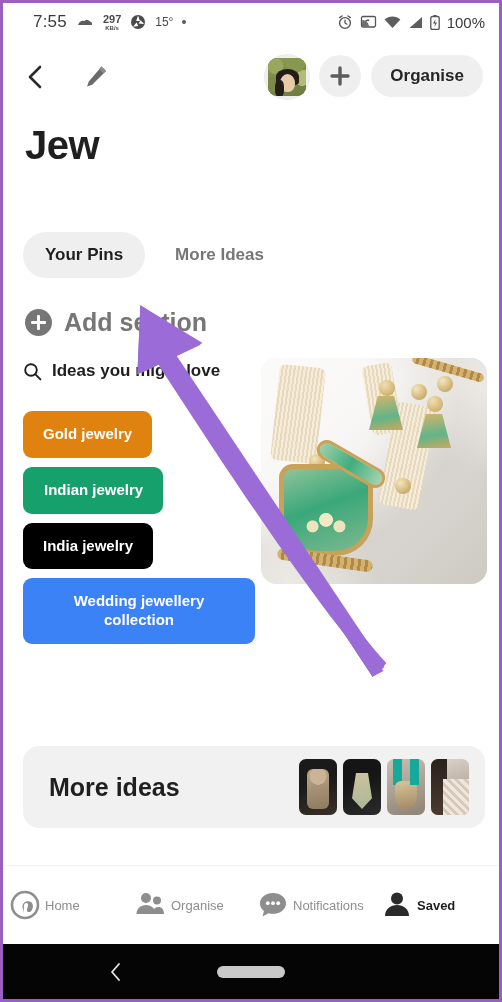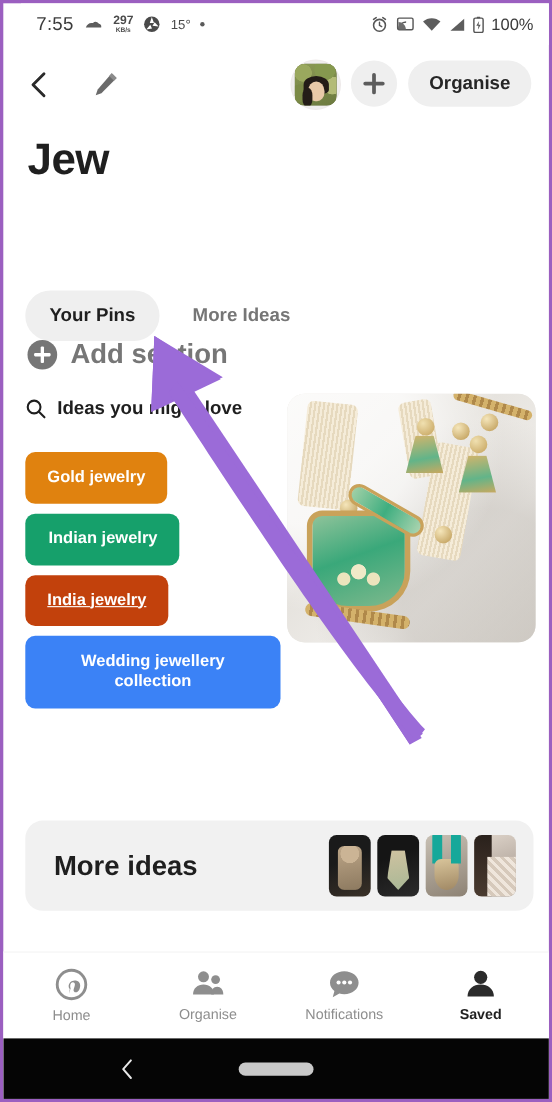--- a/index.html
+++ b/index.html
@@ -170,21 +170,20 @@
     align-items: center;
     gap: 8px;
   }
   .tab {
     padding: 13px 22px;
     border-radius: 24px;
     font-size: 17px;
     font-weight: 700;
     color: #767676;
     cursor: pointer;
-    margin-top: 32px;
   }
   .tab.active {
     background: #efefef;
     color: #1f1f1f;
   }
 
   
   .add-section {
     position: absolute;
     left: 22px;
@@ -414,21 +413,21 @@
     bottom: 55px;
     height: 78px;
     background: #ffffff;
     display: flex;
     align-items: center;
     justify-content: space-around;
     border-top: 1px solid #f4f4f4;
   }
   .nav-item {
     display: flex;
-    flex-direction: column;
+    flex-direction: row;
     align-items: center;
     gap: 5px;
     cursor: pointer;
     width: 110px;
   }
   .nav-label {
     font-size: 13px;
     color: #8e8e8e;
   }
   .nav-item.active .nav-label {
@@ -588,21 +587,21 @@
         <circle cx="8" cy="8" r="5.8" fill="none" stroke="#1f1f1f" stroke-width="1.9"></circle>
         <path d="M12.4 12.4 L17.4 17.4" stroke="#1f1f1f" stroke-width="1.9" stroke-linecap="round"></path>
       </svg>
     </span>
     <span class="ideas-head-label">Ideas you might love</span>
   </div>
 
   <div class="chips">
     <div class="chip" style="background: rgb(224, 130, 15);">Gold jewelry</div>
     <div class="chip" style="background: rgb(22, 160, 107); padding-left: 21px;">Indian jewelry</div>
-    <div class="chip" style="background: #c2410c; text-decoration: underline;">India jewelry</div>
+    <div class="chip" style="background: #000000;">India jewelry</div>
     <div class="chip" style="background: #3b82f6;">Wedding jewellery collection</div>
   </div>
 
   <div class="pin-card">
     <div class="cloth"></div>
 
     <div class="tassel" style="left:14px; top:8px; width:46px; height:96px; transform:rotate(6deg);"></div>
     <div class="tassel" style="left:106px; top:6px; width:30px; height:70px; transform:rotate(-10deg);"></div>
     <div class="tassel" style="left:126px; top:46px; width:40px; height:104px; transform:rotate(10deg);"></div>
     <div class="gold-chain" style="left:150px; top:6px; width:74px; transform:rotate(16deg);"></div>

